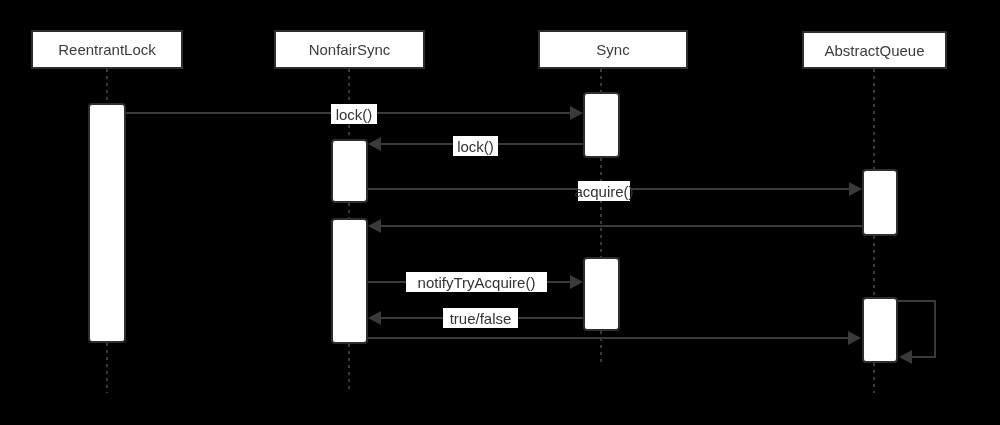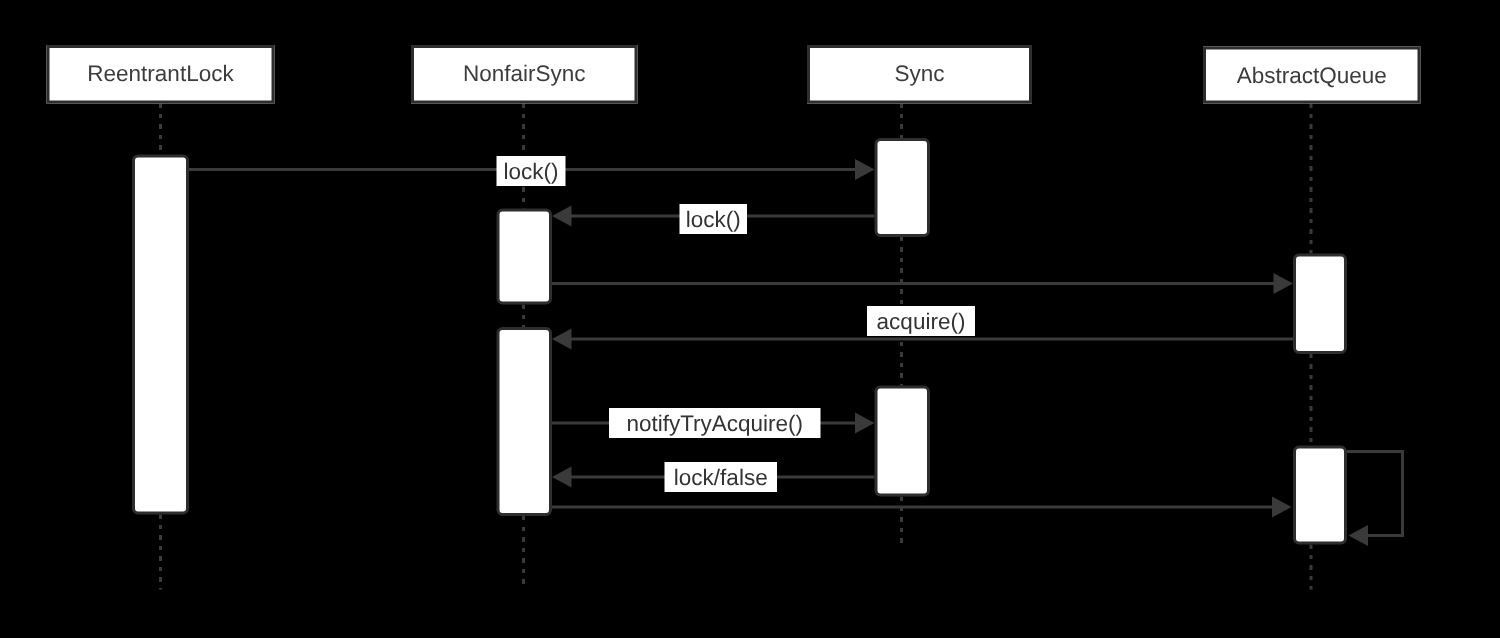--- a/index.html
+++ b/index.html
@@ -77,28 +77,28 @@
     <div class="activation" style="left: 862px; top: 169px; width: 36px; height: 67px;"></div>
     <div class="activation" style="left: 862px; top: 297px; width: 36px; height: 66px;"></div>
     <div class="mline" style="left: 126px; top: 112px; width: 445px;"></div>
     <div class="ahead-right" style="left: 570px; top: 106px;"></div>
     <div class="mlabel" style="left: 331px; top: 104px; width: 46px; height: 20px;">lock()</div>
     <div class="mline" style="left: 380px; top: 143px; width: 203px;"></div>
     <div class="ahead-left" style="left: 368px; top: 137px;"></div>
     <div class="mlabel" style="left: 453px; top: 136px; width: 45px; height: 20px;">lock()</div>
     <div class="mline" style="left: 368px; top: 188px; width: 482px;"></div>
     <div class="ahead-right" style="left: 849px; top: 182px;"></div>
-    <div class="mlabel" style="left: 578px; top: 181px; width: 72px; height: 20px; margin-top: 23px;">acquire()</div>
+    <div class="mlabel" style="left: 578px; top: 181px; width: 52px; height: 20px;">acquire()</div>
     <div class="mline" style="left: 380px; top: 225px; width: 482px;"></div>
     <div class="ahead-left" style="left: 368px; top: 219px;"></div>
     <div class="mline" style="left: 368px; top: 281px; width: 203px;"></div>
     <div class="ahead-right" style="left: 570px; top: 275px;"></div>
     <div class="mlabel" style="left: 406px; top: 272px; width: 141px; height: 20px;">notifyTryAcquire()</div>
     <div class="mline" style="left: 380px; top: 317px; width: 203px;"></div>
     <div class="ahead-left" style="left: 368px; top: 311px;"></div>
-    <div class="mlabel" style="left: 443px; top: 308px; width: 75px; height: 20px;">lock/false</div>
+    <div class="mlabel" style="left: 443px; top: 308px; width: 75px; height: 20px;">true/false</div>
     <div class="mline" style="left: 368px; top: 337px; width: 481px;"></div>
     <div class="ahead-right" style="left: 848px; top: 331px;"></div>
     <div class="mline" style="left: 898px; top: 300px; width: 38px;"></div>
     <div class="vline" style="left: 934px; top: 300px; height: 58px;"></div>
     <div class="mline" style="left: 911px; top: 356px; width: 25px;"></div>
     <div class="ahead-left" style="left: 899px; top: 350px;"></div>
   </div>
 
 </body></html>

